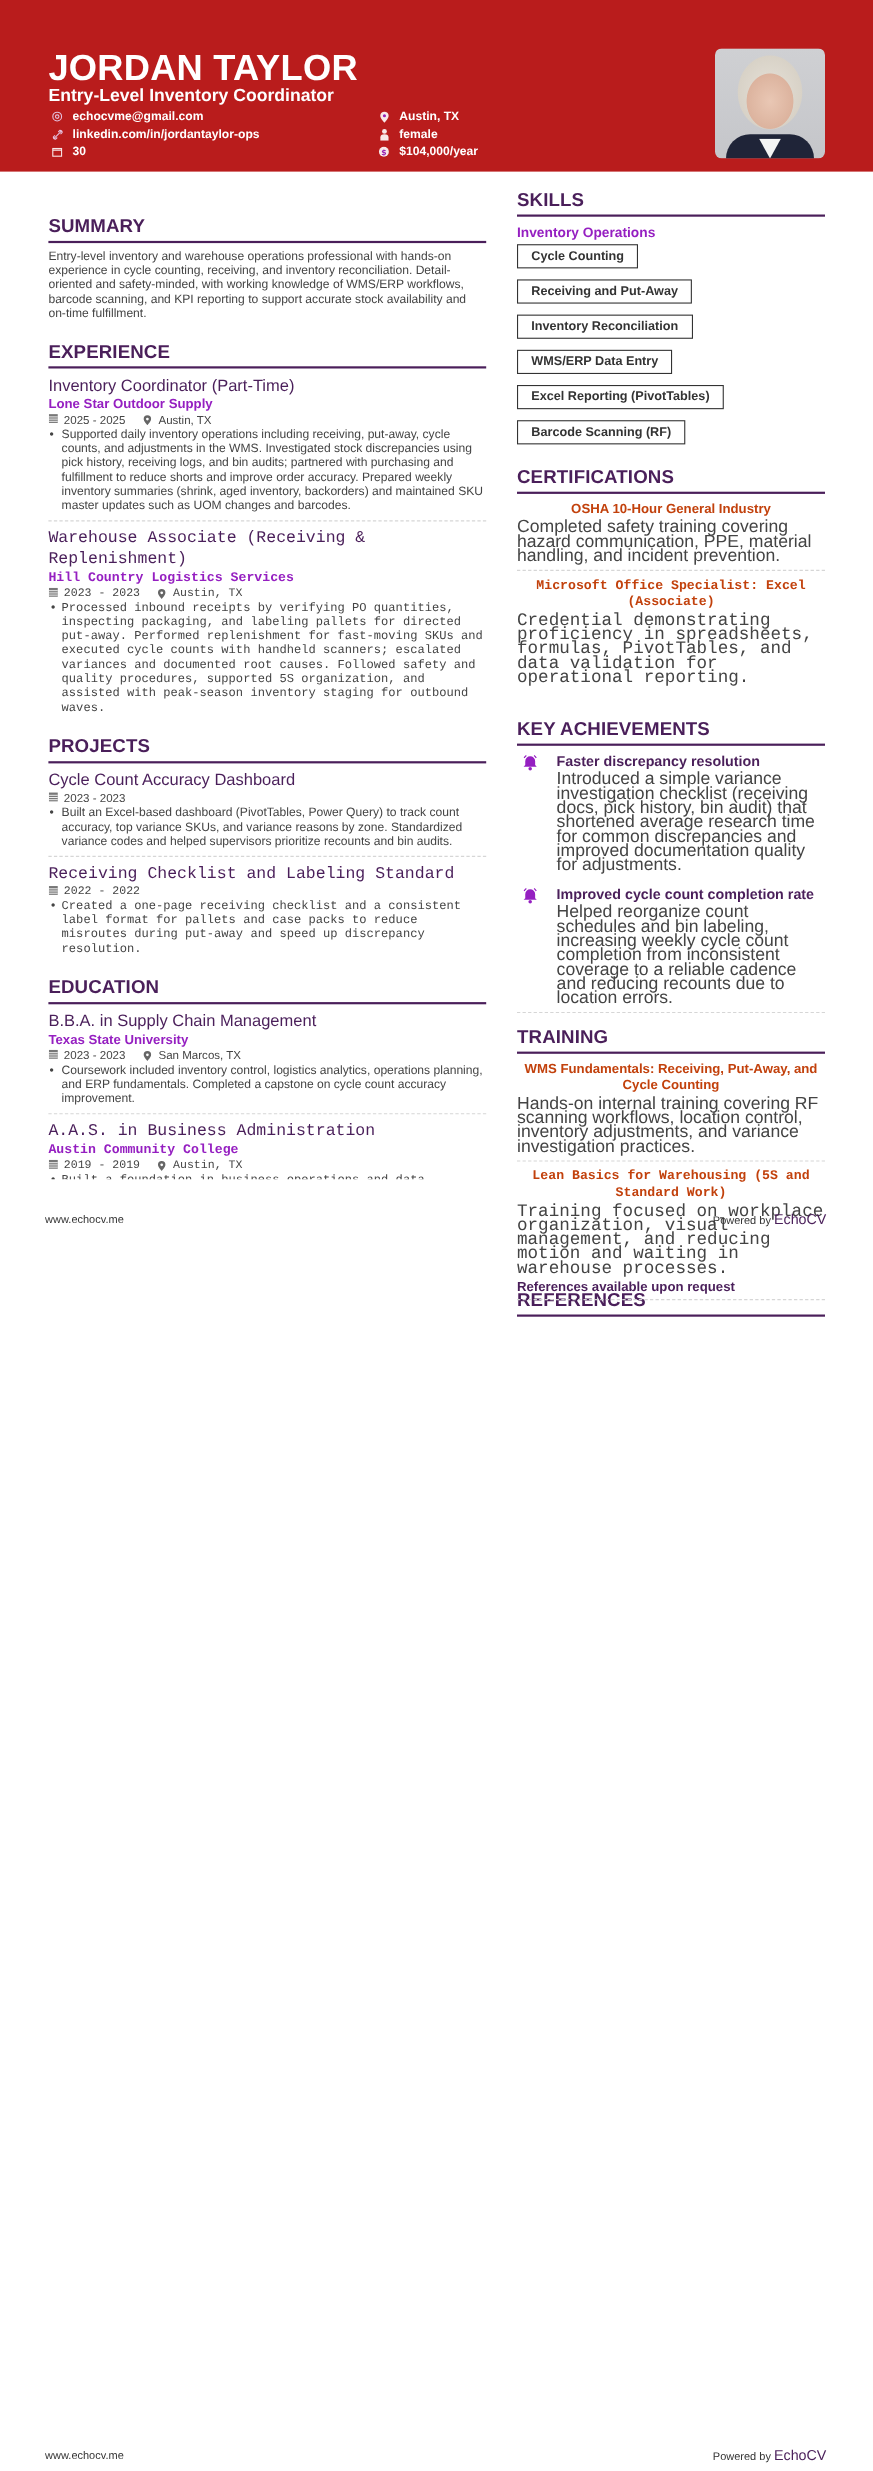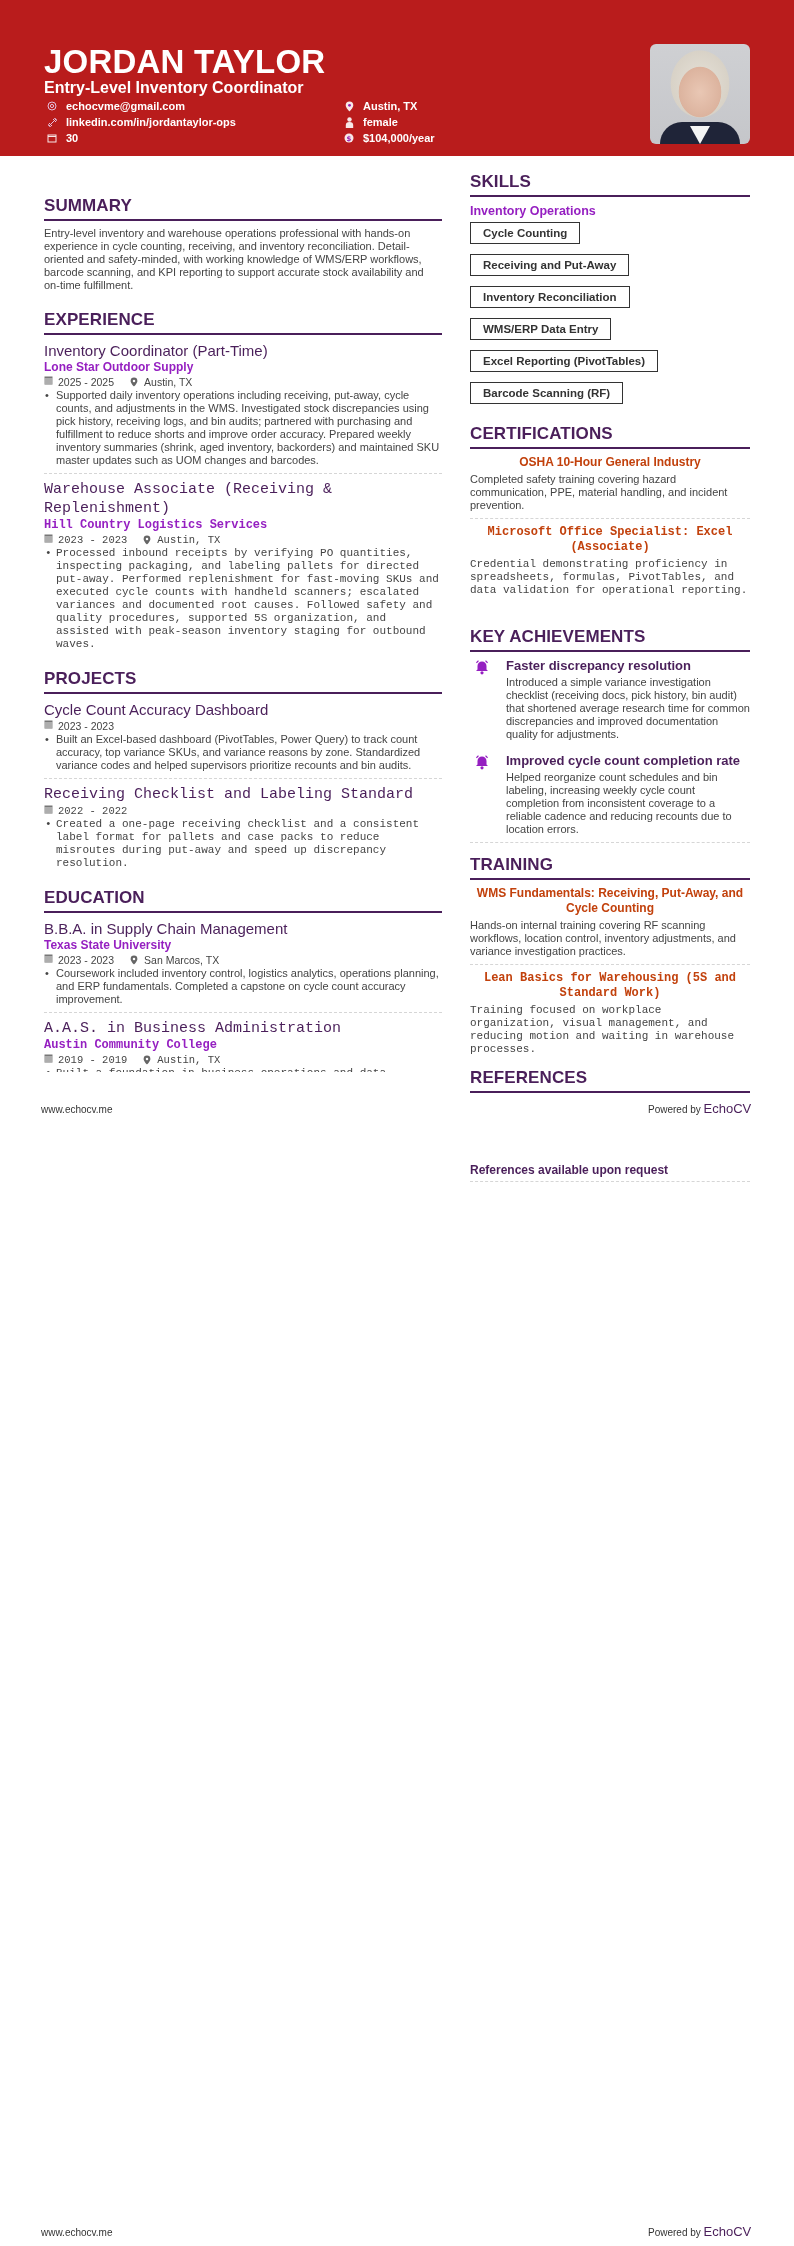--- a/index.html
+++ b/index.html
@@ -32,21 +32,21 @@
     .meta .m-ic { width: 10px; height: 10px; margin-right: 4px; display: inline-flex; align-items: center; }
     .meta .loc { margin-left: 16px; display: inline-flex; align-items: center; }
     .bullet { font-size: 11px; line-height: 13px; color: #444; padding-left: 12px; position: relative; }
     .bullet::before { content: "\2022"; position: absolute; left: 1px; top: 0; }
 
     .skill-cat { font-size: 12.5px; font-weight: bold; color: #951fc1; margin-bottom: 3px; line-height: 16px; }
     .chip { display: inline-block; border: 1.3px solid #333; padding: 3px 12px; font-size: 11.5px; font-weight: bold; color: #333; margin-bottom: 10px; line-height: 14px; }
     .chips { display: flex; flex-direction: column; align-items: flex-start; margin-bottom: 2px; }
 
     .r-title { font-size: 12px; font-weight: bold; color: #c2410c; line-height: 15px; margin-bottom: 3px; text-align: center; }
-    .r-desc { font-size: 11px; line-height: 13px; color: #444; }
+    .r-desc { font-size: 16px; line-height: 13px; color: #444; }
 
     .ach { display: flex; padding-bottom: 6px; margin-bottom: 6px; border-bottom: 1px dashed #d6d6d6; }
     .ach.last { border-bottom: none; }
     .ach-ic { width: 36px; flex: none; padding-top: 2px; padding-left: 5px; }
     .ach-title { font-size: 13px; font-weight: bold; color: #4a1f5a; line-height: 16px; margin-bottom: 2px; }
 
     .footer { position: absolute; font-size: 10px; color: #333; }
     .footer .brand { font-size: 13px; color: #4a1f5a; }
     .ref-line { position: absolute; left: 470px; top: 1163px; width: 280px; font-size: 12px; font-weight: bold; color: #4a1f5a; padding-bottom: 4px; border-bottom: 1px dashed #d6d6d6; }
     .clip { height: 5px; overflow: hidden; }

